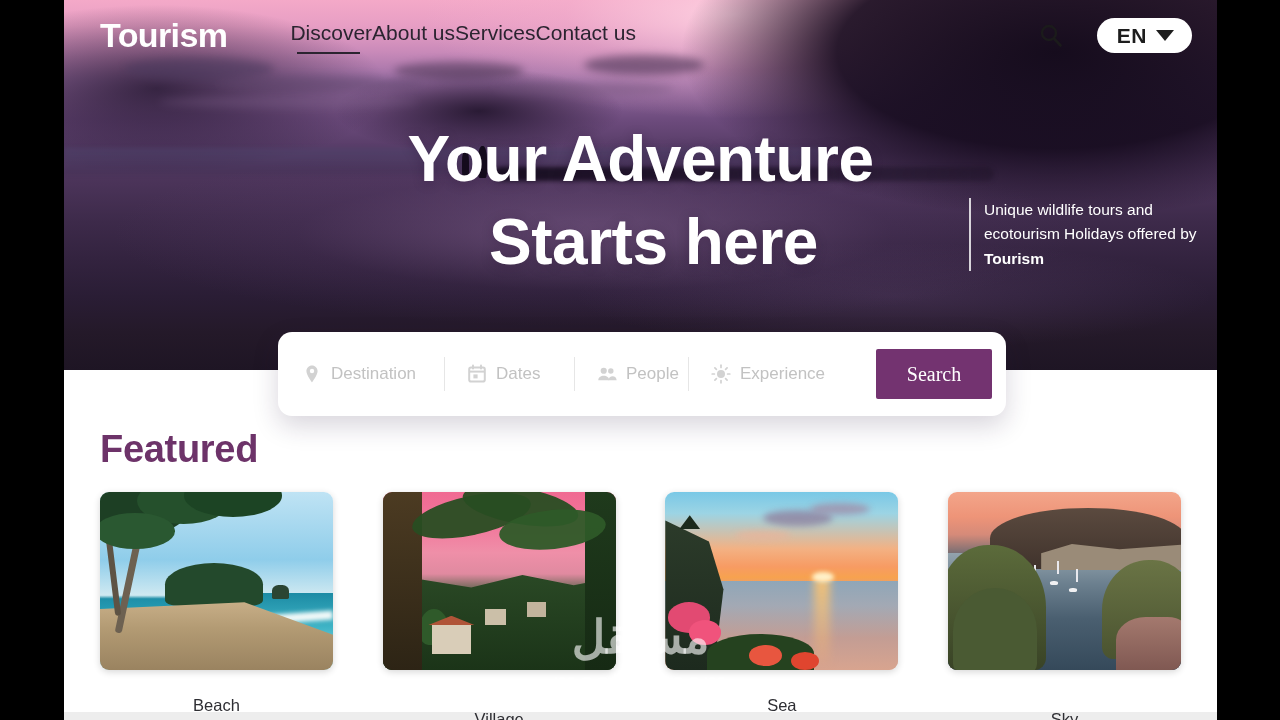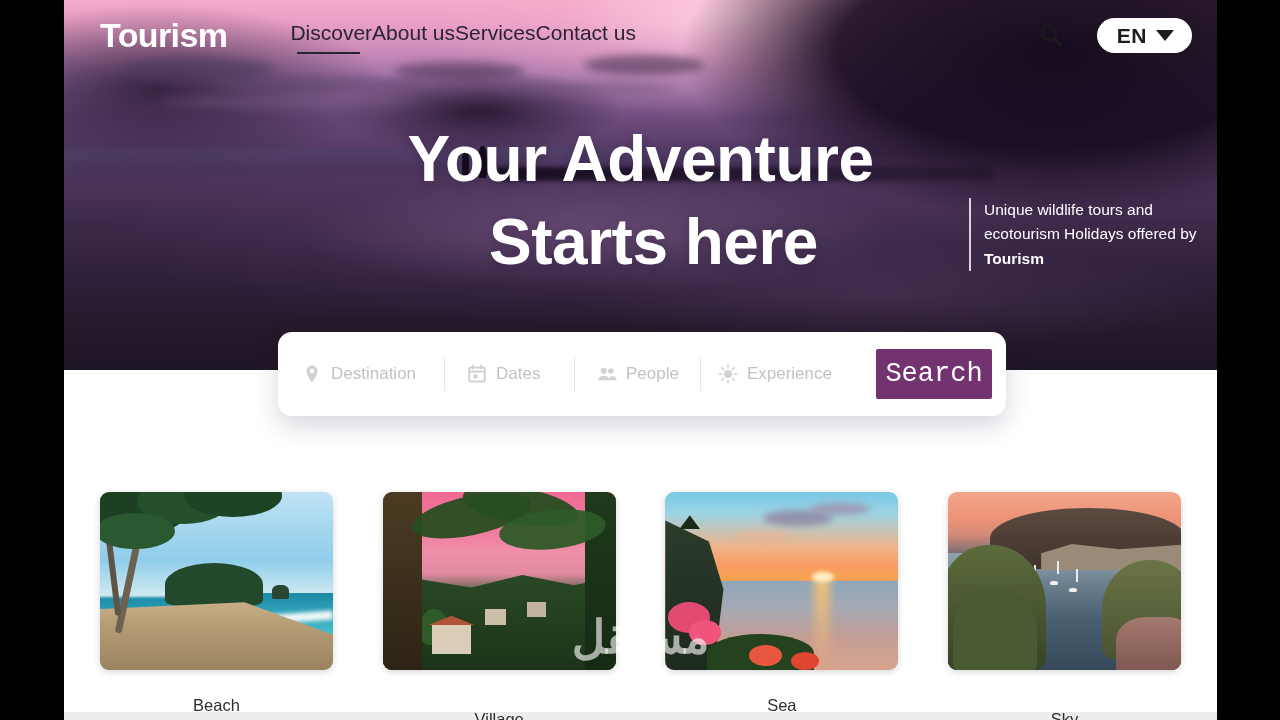--- a/index.html
+++ b/index.html
@@ -249,40 +249,40 @@
     display: flex;
     align-items: center;
     gap: 9px;
     height: 34px;
     cursor: pointer;
   }
   .sf + .sf { border-left: 1px solid #e6e6e6; padding-left: 22px; }
   .sf-dest { width: 120px; }
   .sf-dates { width: 108px; margin-left: 22px; }
   .sf-people { width: 104px; margin-left: 22px; }
-  .sf-exp { width: 132px; margin-left: 22px; justify-content: flex-end; }
+  .sf-exp { width: 132px; margin-left: 10px; }
 
   .sf-label {
     font-size: 17px;
     color: #c2c2c2;
     white-space: nowrap;
   }
   .sf-icon { width: 20px; height: 20px; flex: none; display: block; }
 
   .search-btn {
     margin-left: auto;
     margin-right: 14px;
     width: 116px; height: 50px;
     background: #733370;
     color: #ffffff;
-    font-size: 27px;
+    font-size: 20px;
     border: none;
     border-radius: 2px;
     cursor: pointer;
-    font-family: Liberation Mono, monospace;
+    font-family: Liberation Serif, serif;
   }
 
   
   .featured-heading {
     position: absolute;
     left: 36px; top: 428px;
     font-size: 38px;
     font-weight: bold;
     color: #6d3369;
     letter-spacing: -0.3px;
@@ -505,20 +505,21 @@
             <line x1="3.9" y1="16.1" x2="5.4" y2="14.6"></line>
             <line x1="14.6" y1="5.4" x2="16.1" y2="3.9"></line>
           </g>
         </svg>
         <span class="sf-label">Experience</span>
       </div>
 
       <button class="search-btn">Search</button>
     </div>
 
+    <div class="featured-heading">Featured</div>
 
     <div class="cards">
 
       <div class="card card-1">
         <div class="card-thumb">
           <div class="art">
             <div class="beach-sky"></div>
             <div class="beach-sea"></div>
             <div class="beach-hill"></div>
             <div class="beach-rock"></div>

